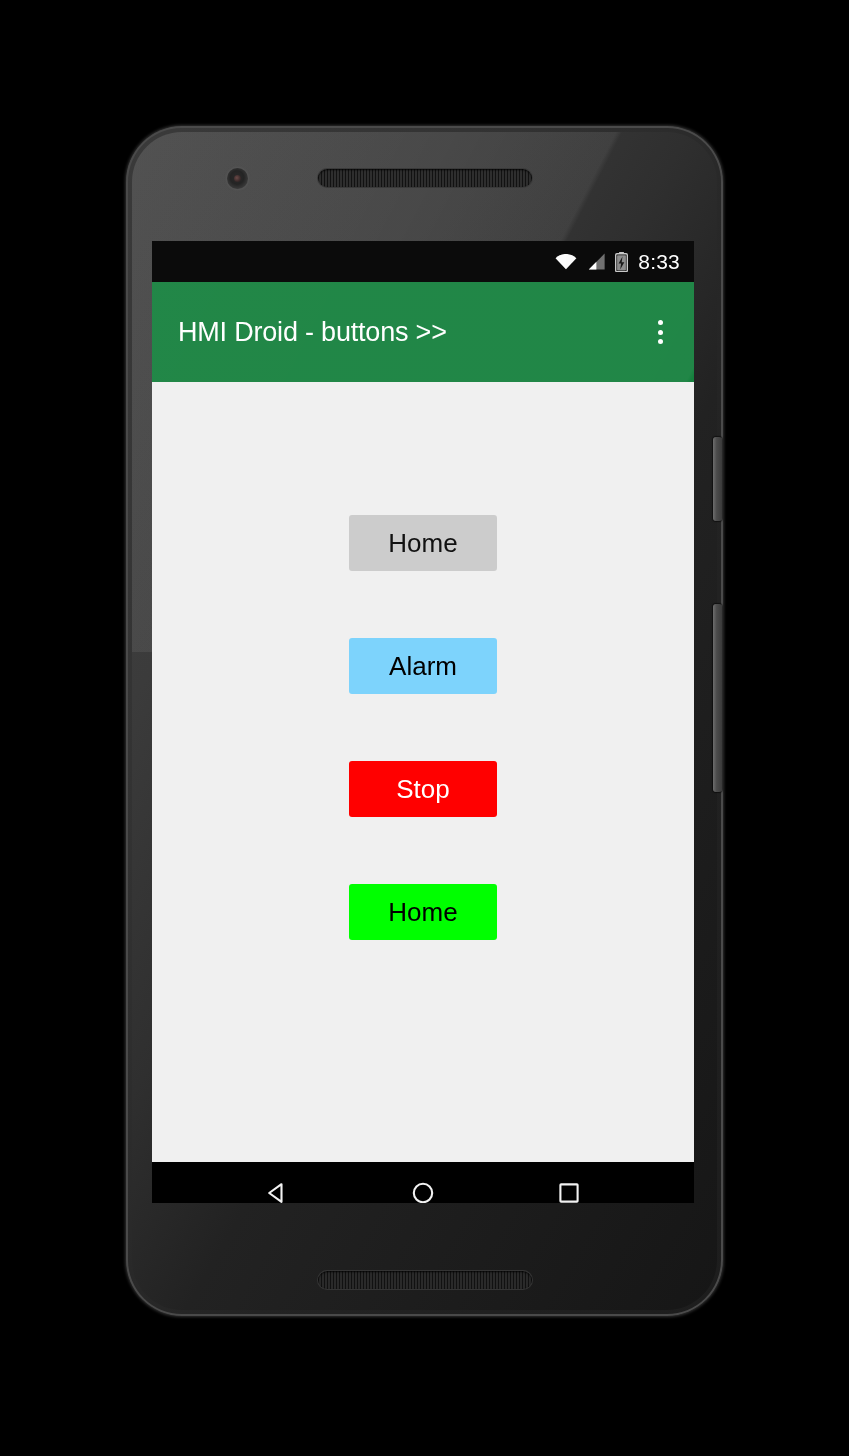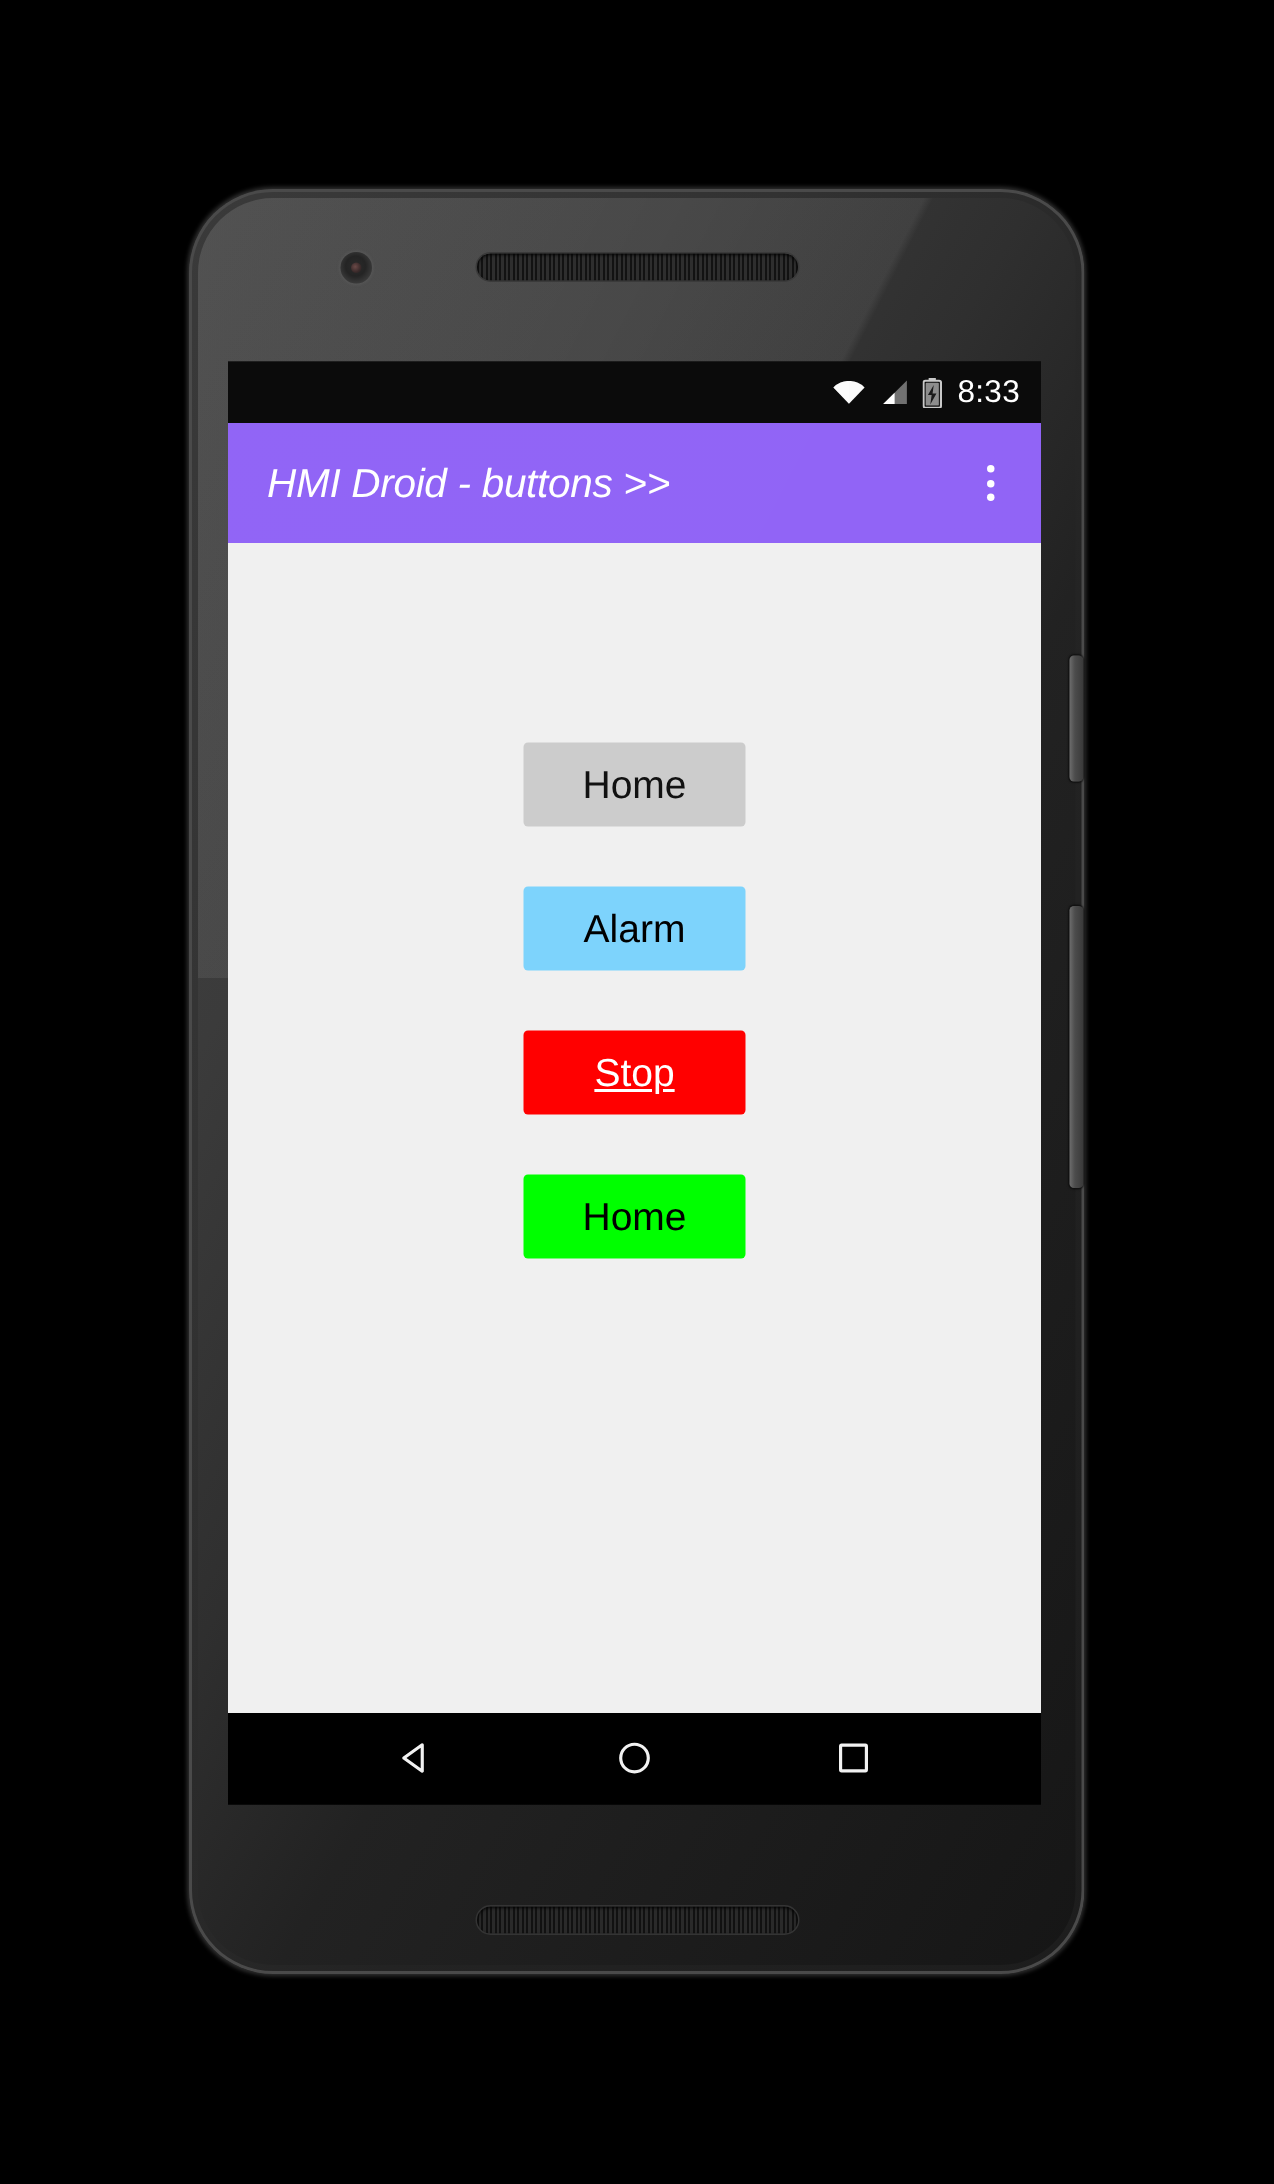--- a/index.html
+++ b/index.html
@@ -142,26 +142,25 @@
     font-size: 21px;
     font-weight: normal;
     letter-spacing: 0.2px;
     line-height: 1;
     margin-left: 1px;
   }
 
   
   .app-bar {
     position: relative;
-    height: 80px;
-    background: #8b5cf6;
+    height: 100px;
+    background: #15803d;
     display: flex;
     align-items: center;
     overflow: hidden;
-    font-style: italic;
   }
   .app-bar-gloss {
     position: absolute;
     left: 0; top: -120px;
     width: 760px; height: 400px;
     background: linear-gradient(117deg, rgba(255,255,255,0.055) 0%, rgba(255,255,255,0.05) 67%, rgba(255,255,255,0) 67.5%);
     pointer-events: none;
   }
   .app-title {
     position: relative;
@@ -199,21 +198,21 @@
   .content {
     position: relative;
     height: 780px;
     background: #f0f0f0;
     padding-top: 133px;
   }
   .btn-col {
     display: flex;
     flex-direction: column;
     align-items: center;
-    gap: 40px;
+    gap: 67px;
   }
   .hmi-btn {
     width: 148px;
     height: 56px;
     border: none;
     border-radius: 3px;
     font-family: "Liberation Sans", sans-serif;
     font-size: 26px;
     font-weight: normal;
     line-height: 56px;
@@ -297,21 +296,21 @@
         <i></i>
         <i></i>
         <i></i>
       </div>
     </div>
 
     <div class="content">
       <div class="btn-col">
         <button class="hmi-btn" style="background: rgb(204, 204, 204); color: rgb(17, 17, 17);">Home</button>
         <button class="hmi-btn" style="background: #7dd3fc; color: rgb(0, 0, 0);">Alarm</button>
-        <button class="hmi-btn" style="background: rgb(255, 0, 0); color: rgb(255, 255, 255); text-decoration: underline;">Stop</button>
+        <button class="hmi-btn" style="background: rgb(255, 0, 0); color: rgb(255, 255, 255);">Stop</button>
         <button class="hmi-btn" style="background: rgb(0, 255, 0); color: rgb(0, 0, 0);">Home</button>
       </div>
     </div>
 
     <div class="nav-bar">
       <div class="nav-btn">
         <span>
           <svg width="30" height="30" viewBox="0 0 30 30">
             <path d="M19.5 6.2 L7.2 15 L19.5 23.8 Z" fill="none" stroke="#f2f2f2" stroke-width="2.1" stroke-linejoin="round"></path>
           </svg>

